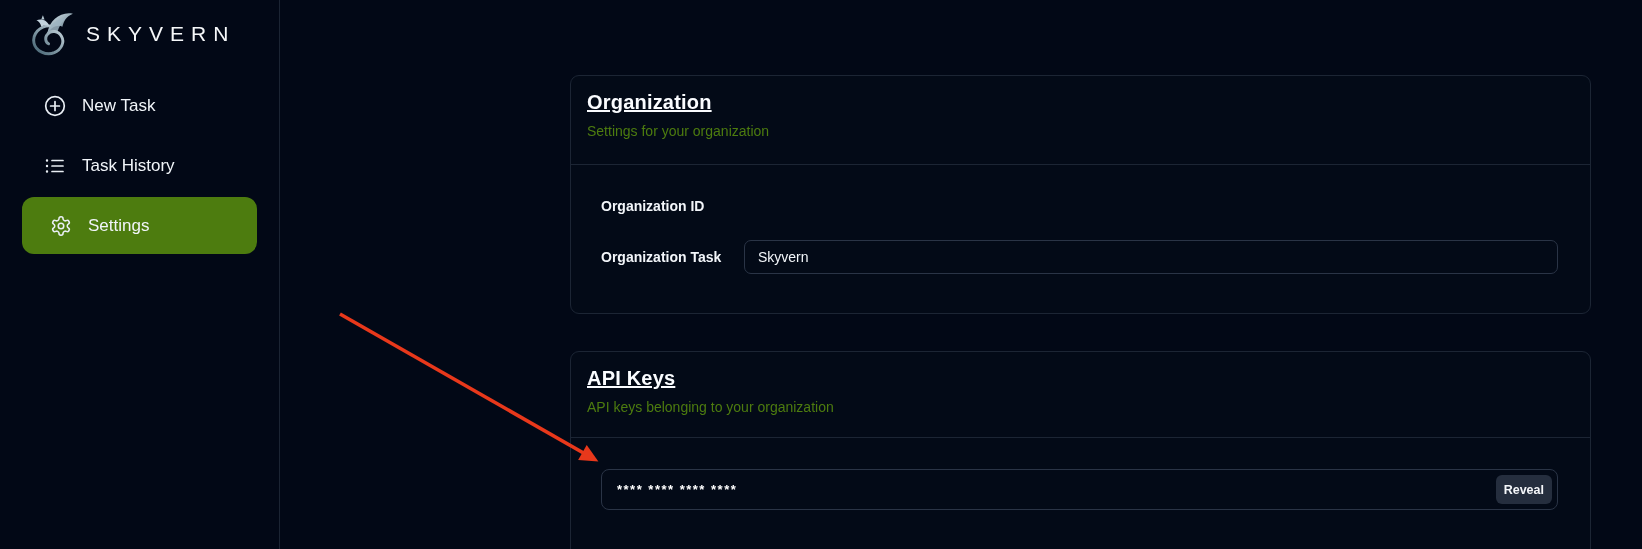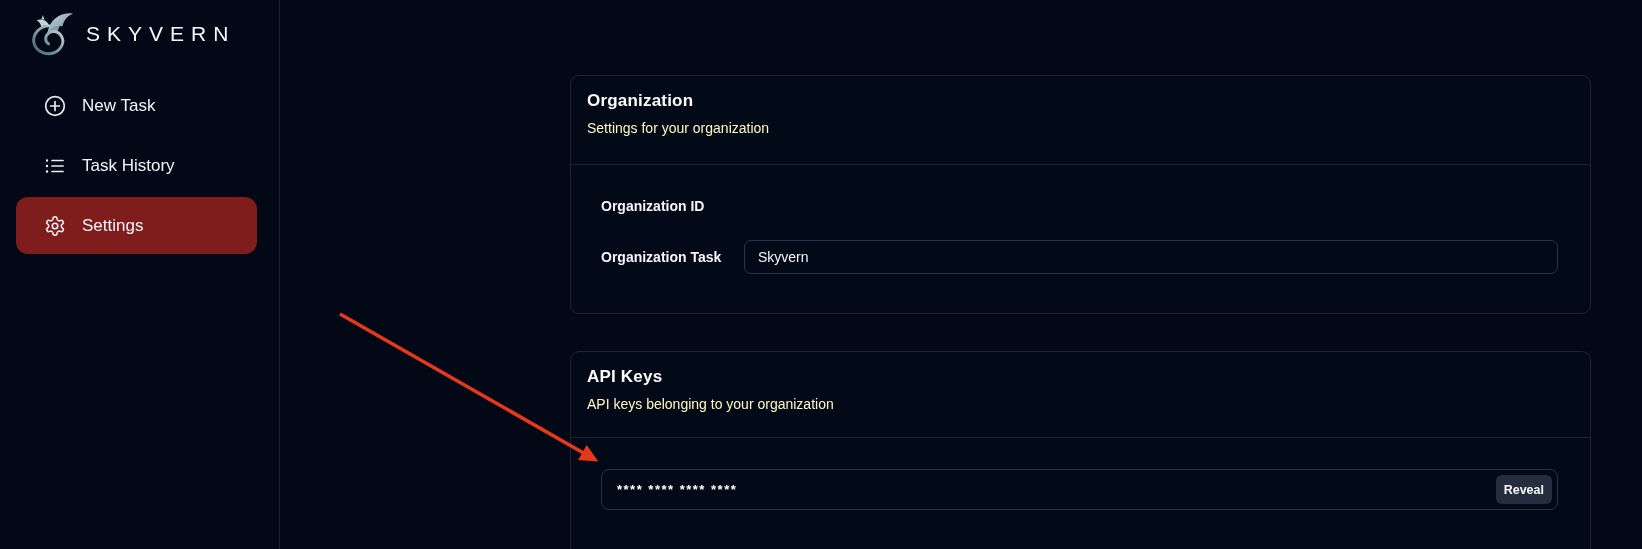--- a/index.html
+++ b/index.html
@@ -20,34 +20,34 @@
   .logo-row { display:flex; align-items:center; gap:8px; padding:6px 0 0 24px; height:62px; }
   .logo-svg { width:54px; height:52px; flex:none; }
   .logo-text { color:#f6f8fa; font-size:21px; font-weight:400; letter-spacing:7px; }
 
   .nav { position:absolute; top:77px; left:16px; right:22px; }
   .nav-item {
     height:57px; margin-bottom:3px; border-radius:12px;
     display:flex; align-items:center; gap:16px; padding-left:28px;
     color:#f1f5f9; font-size:17px; cursor:pointer;
   }
-  .nav-item.active { background:#7f1d1d; }
+  .nav-item.active { background:#4d7c0f;margin-left:6px; }
   .nav-icon { width:22px; height:22px; flex:none; stroke:#e9eef4; stroke-width:1.7;
               fill:none; stroke-linecap:round; stroke-linejoin:round; }
 
   
   .card {
     position:absolute; left:570px; width:1021px;
     border:1px solid #1c2534; border-radius:9px; background:#030a17;
   }
   #org-card { top:75px; height:239px; }
   #api-card { top:351px; height:214px; }
   .card-header { padding:15px 16px 0 16px; }
-  .card-title { font-size:17px; font-weight:700; color:#fafcff; letter-spacing:.2px; }
-  .card-sub { margin-top:9px; font-size:14px; color:#fef9c3; }
+  .card-title { font-size:20px; font-weight:700; color:#fafcff; letter-spacing:.2px;text-decoration:underline; }
+  .card-sub { margin-top:9px; font-size:14px; color:#4d7c0f; }
   .card-divider { position:absolute; left:0; right:0; height:1px; background:#1c2534; }
   #org-card .card-divider { top:88px; }
   #api-card .card-divider { top:85px; }
 
   .org-content { position:absolute; top:122px; left:30px; right:32px; }
   .field-row { display:flex; align-items:center; margin-bottom:26px; }
   .field-label { flex:none; width:143px; font-size:14px; font-weight:600; color:#f3f6fa; }
   .field-input {
     flex:1; height:34px; background:transparent;
     border:1px solid #2a3446; border-radius:7px;

